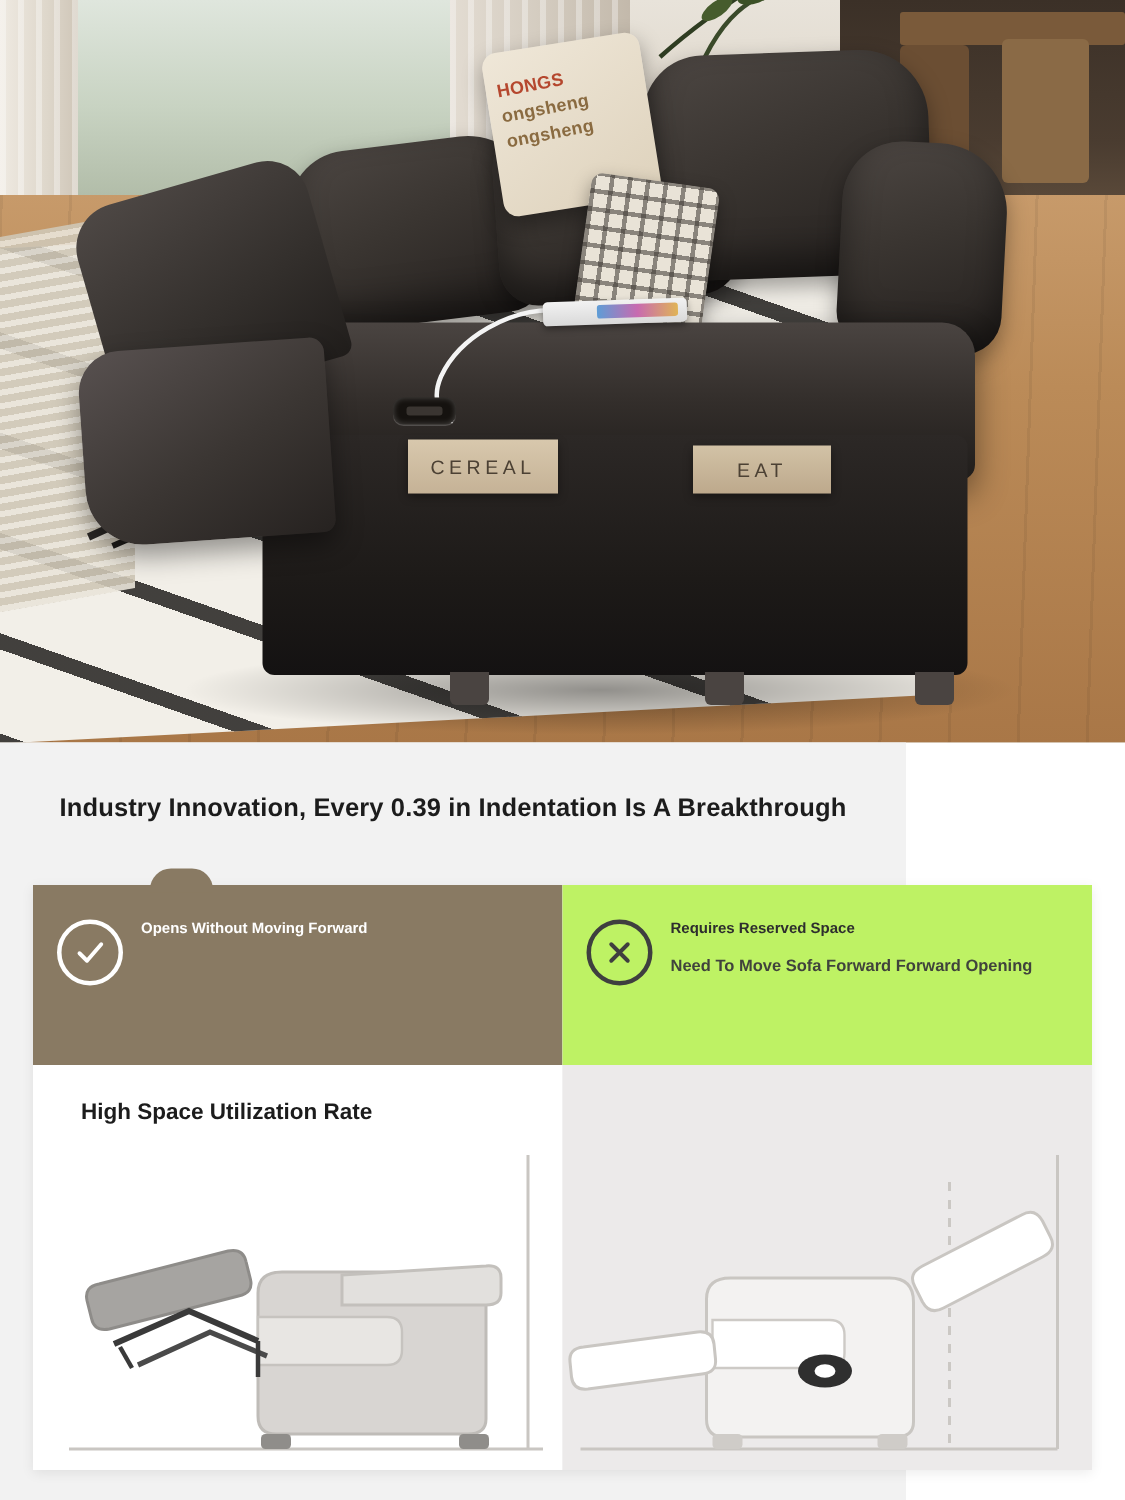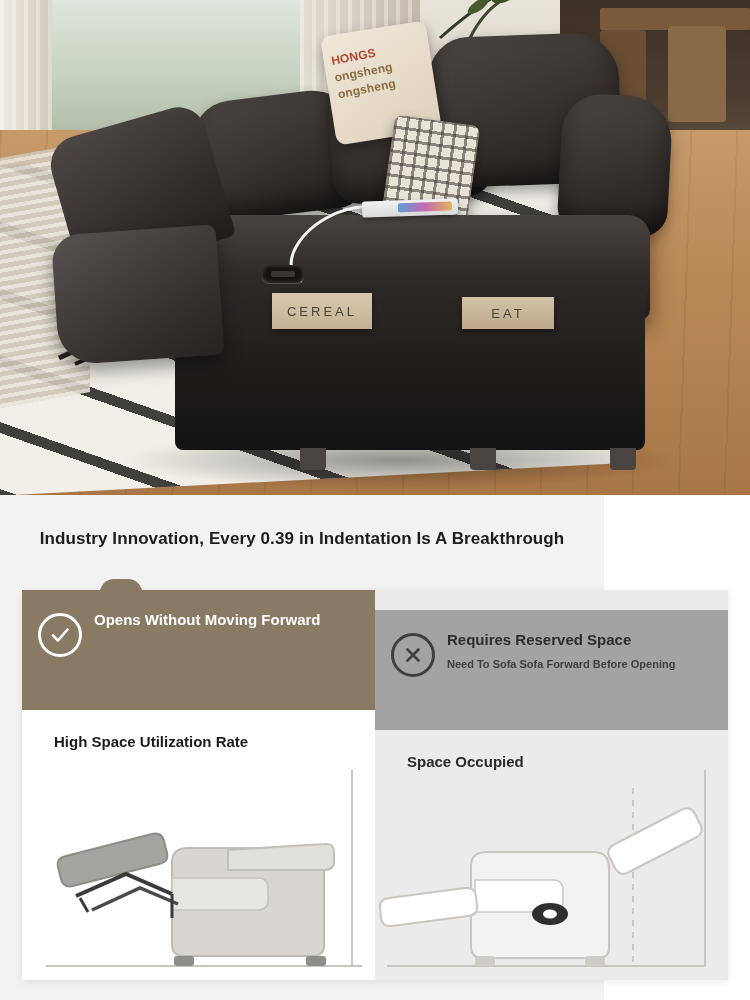--- a/index.html
+++ b/index.html
@@ -219,42 +219,42 @@
 
   .hdr {
     position: relative;
     height: 120px;
     padding: 20px 16px 0 16px;
     box-sizing: border-box;
     display: flex;
     gap: 12px;
   }
   .hdr-left { background: #897a63; }
-  .hdr-right { background: #a3a3a3; margin-top: 20px; }
+  .hdr-right { background: #bef264; }
   .hdr-left::before {
     content: "";
     position: absolute;
     left: 78px; top: -11px;
     width: 42px; height: 16px;
     background: #897a63;
     border-radius: 14px 14px 0 0;
   }
   .badge {
     flex: 0 0 auto;
     width: 38px; height: 38px;
     border: 3px solid #ffffff;
     border-radius: 50%;
     display: flex; align-items: center; justify-content: center;
     margin-top: 3px;
   }
   .badge-x { border-color: #3f3f3f; }
   .badge svg { display: block; }
   .hdr-text { flex: 1 1 auto; }
   .hdr-title {
-    font-size: 15px; font-weight: bold; color: #ffffff;
+    font-size: 10px; font-weight: bold; color: #ffffff;
     line-height: 19px; margin: 0 0 8px 0;
   }
   .hdr-title.dark { color: #2e2e2e; }
   .hdr-sub {
     font-size: 11px; font-weight: bold; color: #ffffff;
     line-height: 14px; opacity: .95;
   }
   .hdr-sub.dark { color: #3a3a3a; }
 
   .body-area { position: relative; height: 270px; padding: 22px 20px 0 32px; box-sizing: border-box; }
@@ -394,25 +394,22 @@
 
     <div class="col col-right">
       <div class="hdr hdr-right">
         <div class="badge badge-x">
           <svg width="22" height="22" viewBox="0 0 22 22">
             <path d="M5.5 5.5 L16.5 16.5 M16.5 5.5 L5.5 16.5" stroke="#3f3f3f" stroke-width="2.6" stroke-linecap="round"></path>
           </svg>
         </div>
         <div class="hdr-text">
           <div class="hdr-title dark">Requires Reserved Space</div>
-          <div class="hdr-sub dark">Need To Sofa Sofa Forward Before Opening</div>
+          <div class="hdr-sub dark">Need To Move Sofa Forward Forward Opening</div>
         </div>
-      </div>
-      <div class="body-area">
-        <div class="body-title right">Space Occupied</div>
       </div>
       <div class="illus">
         <svg width="353" height="210" viewBox="0 0 353 210">
 
           <line x1="12" y1="196" x2="330" y2="196" stroke="#c9c6c2" stroke-width="2"></line>
           <line x1="330" y1="0" x2="330" y2="196" stroke="#c9c6c2" stroke-width="2"></line>
 
           <line x1="258" y1="18" x2="258" y2="196" stroke="#cbc8c4" stroke-width="2" stroke-dasharray="6 6"></line>
 
           <path d="M96 96 q0 -14 16 -14 l106 0 q16 0 16 16 l0 80 q0 10 -12 10 l-114 0 q-12 0 -12 -12 z" fill="#f3f2f1" stroke="#c9c6c2" stroke-width="2"></path>

